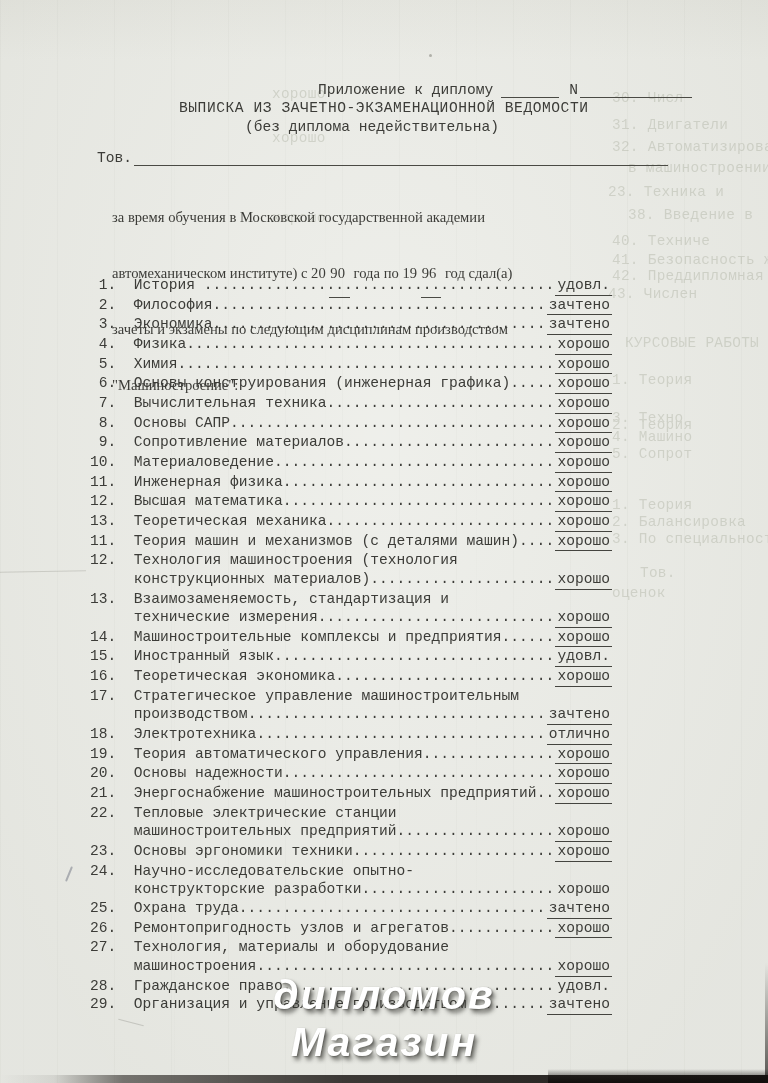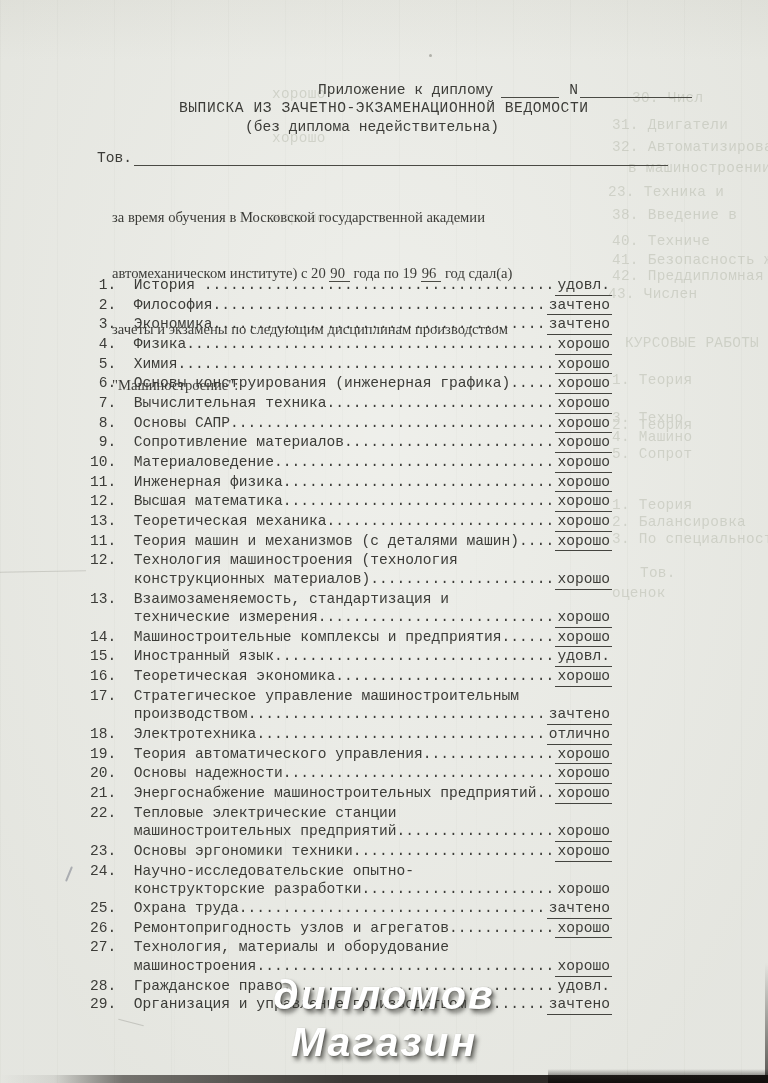--- a/index.html
+++ b/index.html
@@ -28,21 +28,21 @@
   .hdr-line1{position:absolute;left:318px;top:82px;display:flex;align-items:flex-end;}
   .hdr-line1 .lbl{white-space:pre;}
   .blank{border-bottom:1.2px solid #4a4a44;height:14px;display:inline-block;}
   .blank.short{width:58px;margin:0 10px 0 8px;}
   .blank.long{width:112px;margin-left:2px;}
   .hdr-title{position:absolute;left:179px;top:100px;letter-spacing:0.55px;}
   .hdr-sub{position:absolute;left:245px;top:119px;}
   .tov-line{position:absolute;left:97px;top:150px;width:571px;display:flex;align-items:flex-end;}
   .tov-line .fill{flex:1;border-bottom:1.2px solid #4a4a44;height:15px;margin-left:2px;}
   .intro{position:absolute;left:112px;top:171px;line-height:18.6px;width:600px;font-family:Liberation Serif, serif;}
-  .year{border-bottom:1.2px solid #4a4a44;padding:0 5px 0 1px;}
+  .year{border-bottom:1.2px solid #4a4a44;padding:0 5px 16px 1px;}
   .subjects{position:absolute;left:90px;top:276px;width:522px;line-height:18.65px;}
   .srow{display:flex;align-items:baseline;white-space:pre;}
   .num{width:3ch;text-align:right;margin-right:2ch;flex:0 0 auto;}
   .subj{flex:0 0 auto;white-space:pre;}
   .dots{flex:1 1 0;min-width:0;overflow:hidden;white-space:nowrap;}
   .dots::after{content:"........................................................................";}
   .grade{flex:0 0 auto;white-space:pre;padding:0 2px;}
   .grade.u{border-bottom:1.3px solid #44443f;}
   .watermark{
     position:absolute;left:184px;top:972px;width:400px;text-align:center;
@@ -76,26 +76,26 @@
 </style>
 </head>
 <body>
 
 <div class="paper">
 
   <div class="bleed" id="bleed">
       <span style="top: 86px; left: 272px;">хорошо</span>
       <span style="top: 130px; left: 272px;">хорошо</span>
       <span style="top: 210px; left: 272px;">хорошо</span>
-      <span style="top: 90px; left: 632px;">30. Числ</span>
+      <span style="top: 90px; left: 612px;">30. Числ</span>
       <span style="top: 117px; left: 612px;">31. Двигатели</span>
       <span style="top: 139px; left: 612px;">32. Автоматизированные</span>
       <span style="top: 160px; left: 628px;">в машиностроении</span>
       <span style="top: 184px; left: 608px;">23. Техника и</span>
-      <span style="top: 207px; left: 612px;">38. Введение в</span>
+      <span style="top: 207px; left: 628px;">38. Введение в</span>
       <span style="top: 233px; left: 612px;">40. Техниче</span>
       <span style="top: 252px; left: 612px;">41. Безопасность жизне</span>
       <span style="top: 268px; left: 612px;">42. Преддипломная пр</span>
       <span style="top: 286px; left: 608px;">43. Числен</span>
       <span style="top: 335px; left: 625px;">КУРСОВЫЕ РАБОТЫ И ПР</span>
       <span style="top: 372px; left: 612px;">1. Теория</span>
       <span style="top: 392px; left: 612px; margin-top: 25px;">2. Теория</span>
       <span style="top: 410px; left: 612px;">3. Техно</span>
       <span style="top: 429px; left: 612px;">4. Машино</span>
       <span style="top: 446px; left: 612px;">5. Сопрот</span>

